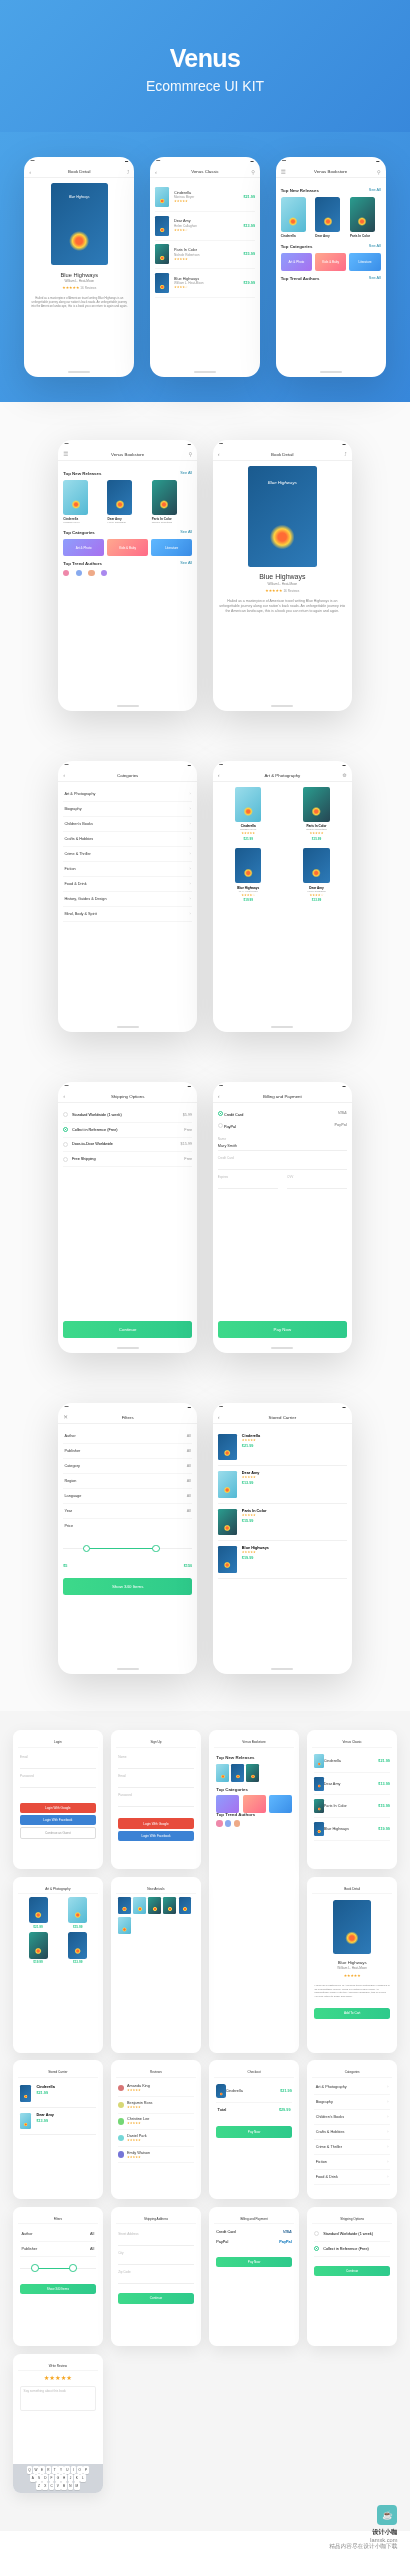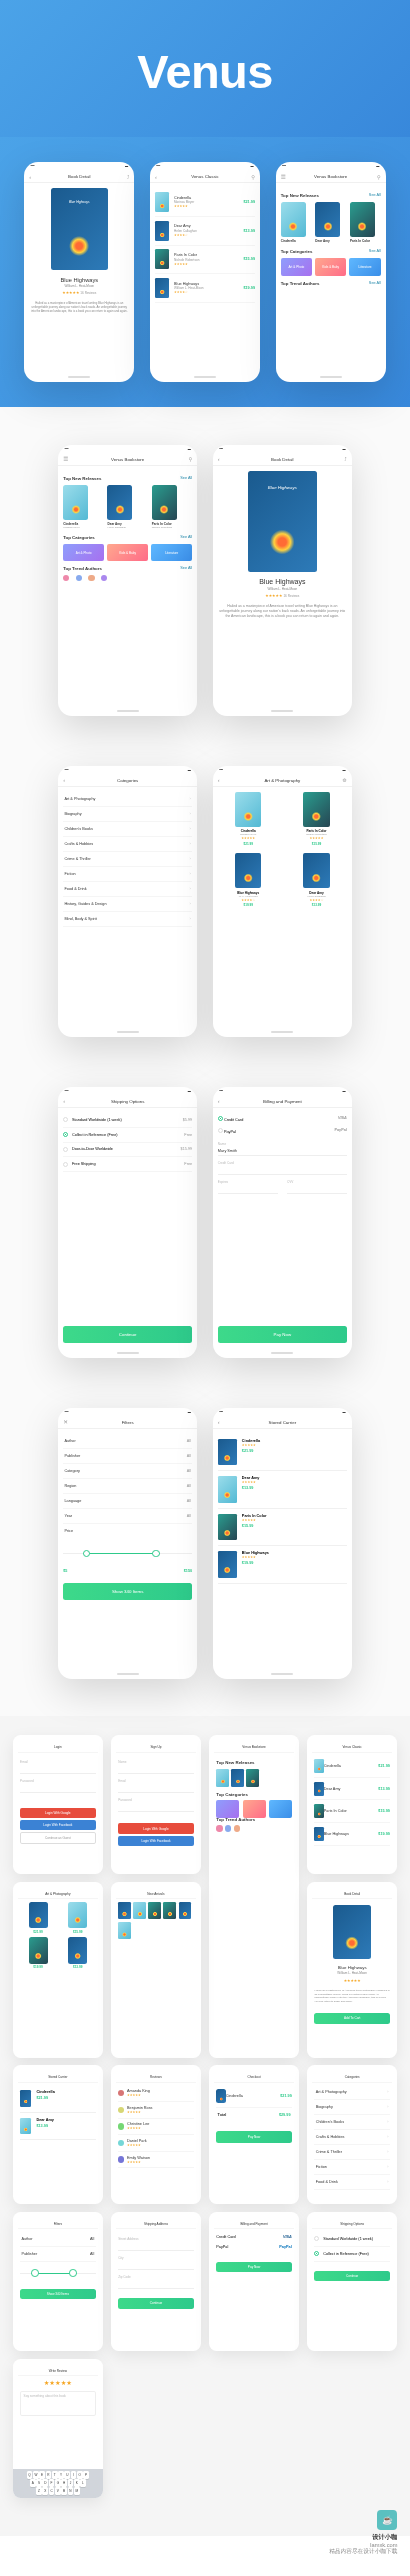--- a/index.html
+++ b/index.html
@@ -1,18 +1,18 @@
 <!DOCTYPE html>
 <html style="font-size:10px"><head>
 <meta charset="utf-8">
 <style>
 * { margin: 0; padding: 0; box-sizing: border-box; font-family: -apple-system, BlinkMacSystemFont, 'Segoe UI', sans-serif; }
 body { width: 410px; background: #fff; }
 .hero { background: linear-gradient(135deg, #4ba3e8 0%, #3888db 100%); padding: 44px 0 38px; text-align: center; }
-.hero h1 { color: #fff; font-size: 47px; font-weight: 600; letter-spacing: -0.6px; }
+.hero h1 { color: #fff; font-size: 25px; font-weight: 600; letter-spacing: -0.6px; }
 .hero p { color: #fff; font-size: 14px; font-weight: 300; margin-top: 5px; opacity: 0.95; }
 .hero-row, .white-row { display: flex; justify-content: center; gap: 15.7px; padding: 25px 19px; }
 .hero-row { background: linear-gradient(135deg, #4ba3e8 0%, #3888db 100%); }
 .white-section { background: #fafafa; padding: 12.6px 0; }
 .phone { width: 110px; height: 220px; background: #fff; border-radius: 14px; box-shadow: 0 12.6px 38px rgba(0,0,0,0.15); overflow: hidden; display: flex; flex-direction: column; position: relative; }
 .phone-status { height: 8.8px; display: flex; align-items: center; justify-content: center; font-size: 3.8px; color: #333; }
 .phone-status::before { content: "• • • • •"; position: absolute; left: 6.3px; font-size: 3.1px; letter-spacing: -0.6px; }
 .phone-status::after { content: "▬"; position: absolute; right: 6.3px; font-size: 3.1px; }
 .phone-nav { height: 12.6px; border-bottom: 0.6px solid #f0f0f0; display: flex; align-items: center; justify-content: center; font-size: 4.4px; color: #333; position: relative; }
 .phone-nav .back { position: absolute; left: 5px; color: #999; font-size: 5.7px; }
@@ -96,20 +96,21 @@
 .avatar { width: 6.3px; height: 6.3px; border-radius: 50%; background: #e8a; display: inline-block; margin-right: 2.5px; }
 .watermark { position: relative; text-align: right; margin-top: -31.5px; padding: 6.3px 12.6px 12.6px; font-size: 5.7px; color: #888; }
 .watermark .logo { width: 20px; height: 20px; background: #5bc0c0; border-radius: 3.8px; display: inline-flex; align-items: center; justify-content: center; color: #fff; font-size: 8.8px; margin-bottom: 2.5px; }
 .watermark .brand { font-size: 6.3px; color: #333; font-weight: 600; }
 </style>
 </head>
 <body>
 
 <div class="hero">
   <h1>Venus</h1>
+  <p>Ecommrece UI KIT</p>
 </div>
 
 <div class="hero-row">
 
   <div class="phone">
     <div class="phone-status"></div>
     <div class="phone-nav">
       <span class="back">‹</span>
       <span>Book Detail</span>
       <span class="action">⤴</span>

